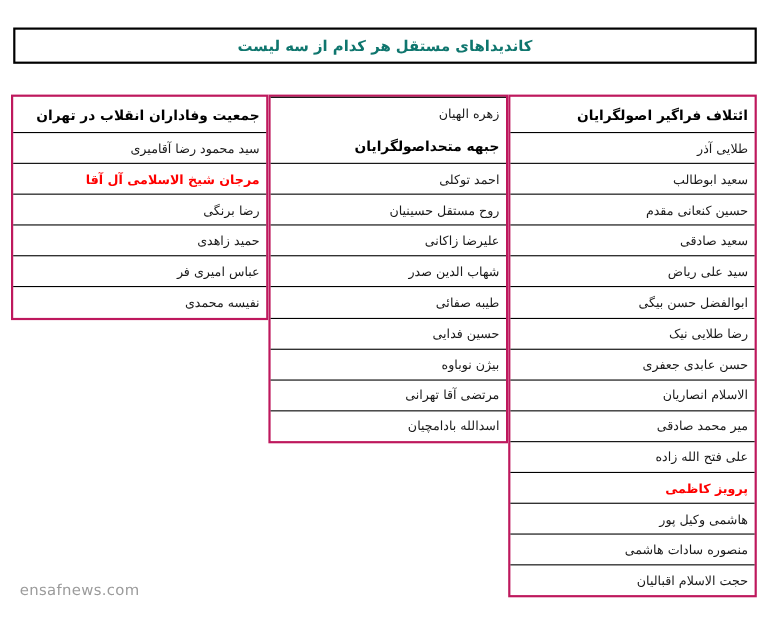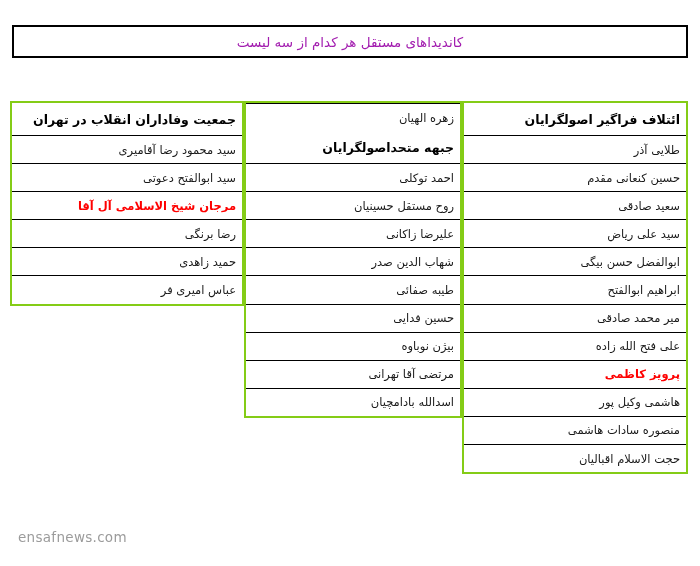--- a/index.html
+++ b/index.html
@@ -10,28 +10,28 @@
     position: relative;
     overflow: hidden;
   }
   .title-box {
     position: absolute;
     left: 12px; top: 25px;
     width: 672px; height: 29px;
     border: 2px solid #000;
     display: flex; align-items: center; justify-content: center;
     direction: rtl;
-    font-weight: normal;
+    font-weight: bold;
     font-size: 13.5px;
-    color: #a21caf;
+    color: #0f766e;
   }
   .list-table {
     position: absolute;
-    top: 101px;
-    border: 2px solid #84cc16;
+    top: 86px;
+    border: 2px solid #be185d;
     direction: rtl;
     background: #fff;
   }
   .table-etelaf  { left: 462px; width: 222px; }
   .table-jebhe   { left: 244px; width: 214px; }
   .table-jamiat  { left: 10px;  width: 230px; }
   .trow {
     box-sizing: border-box;
     height: 28.1px;
     border-top: 1px solid #000;
@@ -63,25 +63,28 @@
   }
 </style>
 </head>
 <body style="--accent-red: #fe0000;">
 
 <div class="title-box">کاندیداهای مستقل هر کدام از سه لیست</div>
 
 <div class="list-table table-etelaf">
     <div class="trow thead">ائتلاف فراگیر اصولگرایان</div>
     <div class="trow">طلایی آذر</div>
+    <div class="trow">سعید ابوطالب</div>
     <div class="trow">حسین کنعانی مقدم</div>
     <div class="trow">سعید صادقی</div>
     <div class="trow">سید علی ریاض</div>
     <div class="trow">ابوالفضل حسن بیگی</div>
-    <div class="trow">ابراهیم ابوالفتح</div>
+    <div class="trow">رضا طلایی نیک</div>
+    <div class="trow">حسن عابدی جعفری</div>
+    <div class="trow">الاسلام انصاریان</div>
     <div class="trow">میر محمد صادقی</div>
     <div class="trow">علی فتح الله زاده</div>
     <div class="trow red-row">پرویز کاظمی</div>
     <div class="trow">هاشمی وکیل پور</div>
     <div class="trow">منصوره سادات هاشمی</div>
     <div class="trow">حجت الاسلام اقبالیان</div>
   </div>
 
 <div class="list-table table-jebhe">
     <div class="trow">زهره الهیان</div>
@@ -93,20 +96,20 @@
     <div class="trow">طیبه صفائی</div>
     <div class="trow">حسین فدایی</div>
     <div class="trow">بیژن نوباوه</div>
     <div class="trow">مرتضی آقا تهرانی</div>
     <div class="trow">اسدالله بادامچیان</div>
   </div>
 
 <div class="list-table table-jamiat">
     <div class="trow thead">جمعیت وفاداران انقلاب در تهران</div>
     <div class="trow">سید محمود رضا آقامیری</div>
-    <div class="trow">سید ابوالفتح دعوتی</div>
     <div class="trow red-row">مرجان شیخ الاسلامی آل آقا</div>
     <div class="trow">رضا برنگی</div>
     <div class="trow">حمید زاهدی</div>
     <div class="trow">عباس امیری فر</div>
+    <div class="trow">نفیسه محمدی</div>
   </div>
 
 <div class="watermark">ensafnews.com</div>
 
 </body></html>

